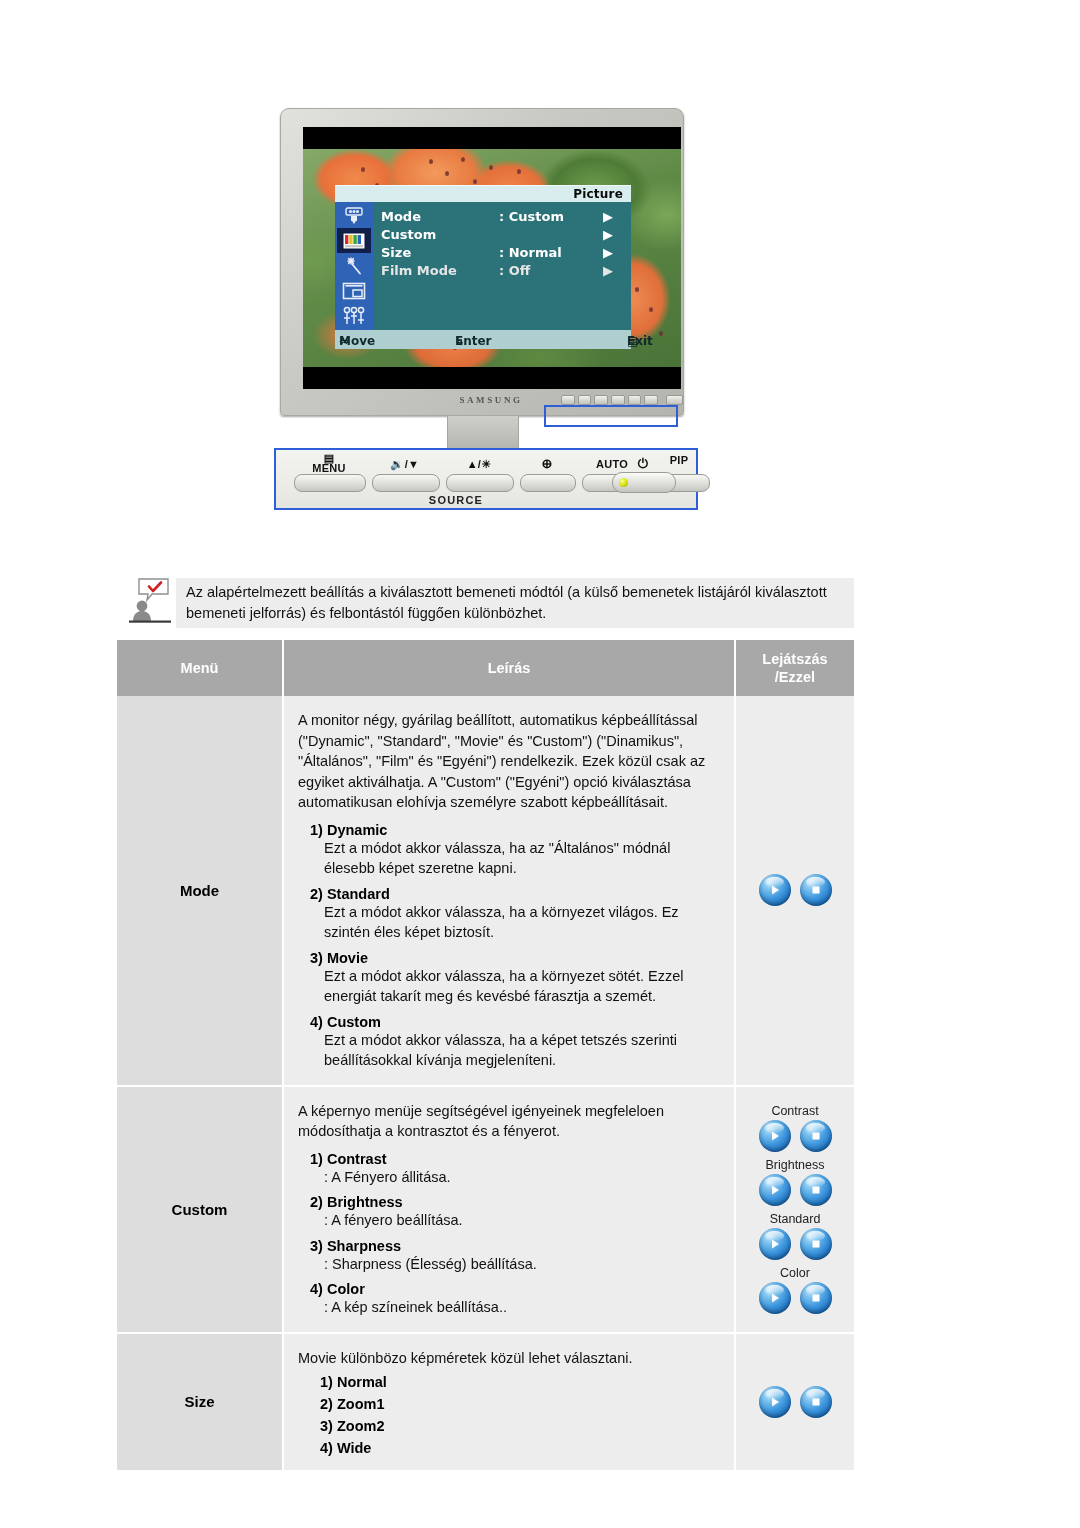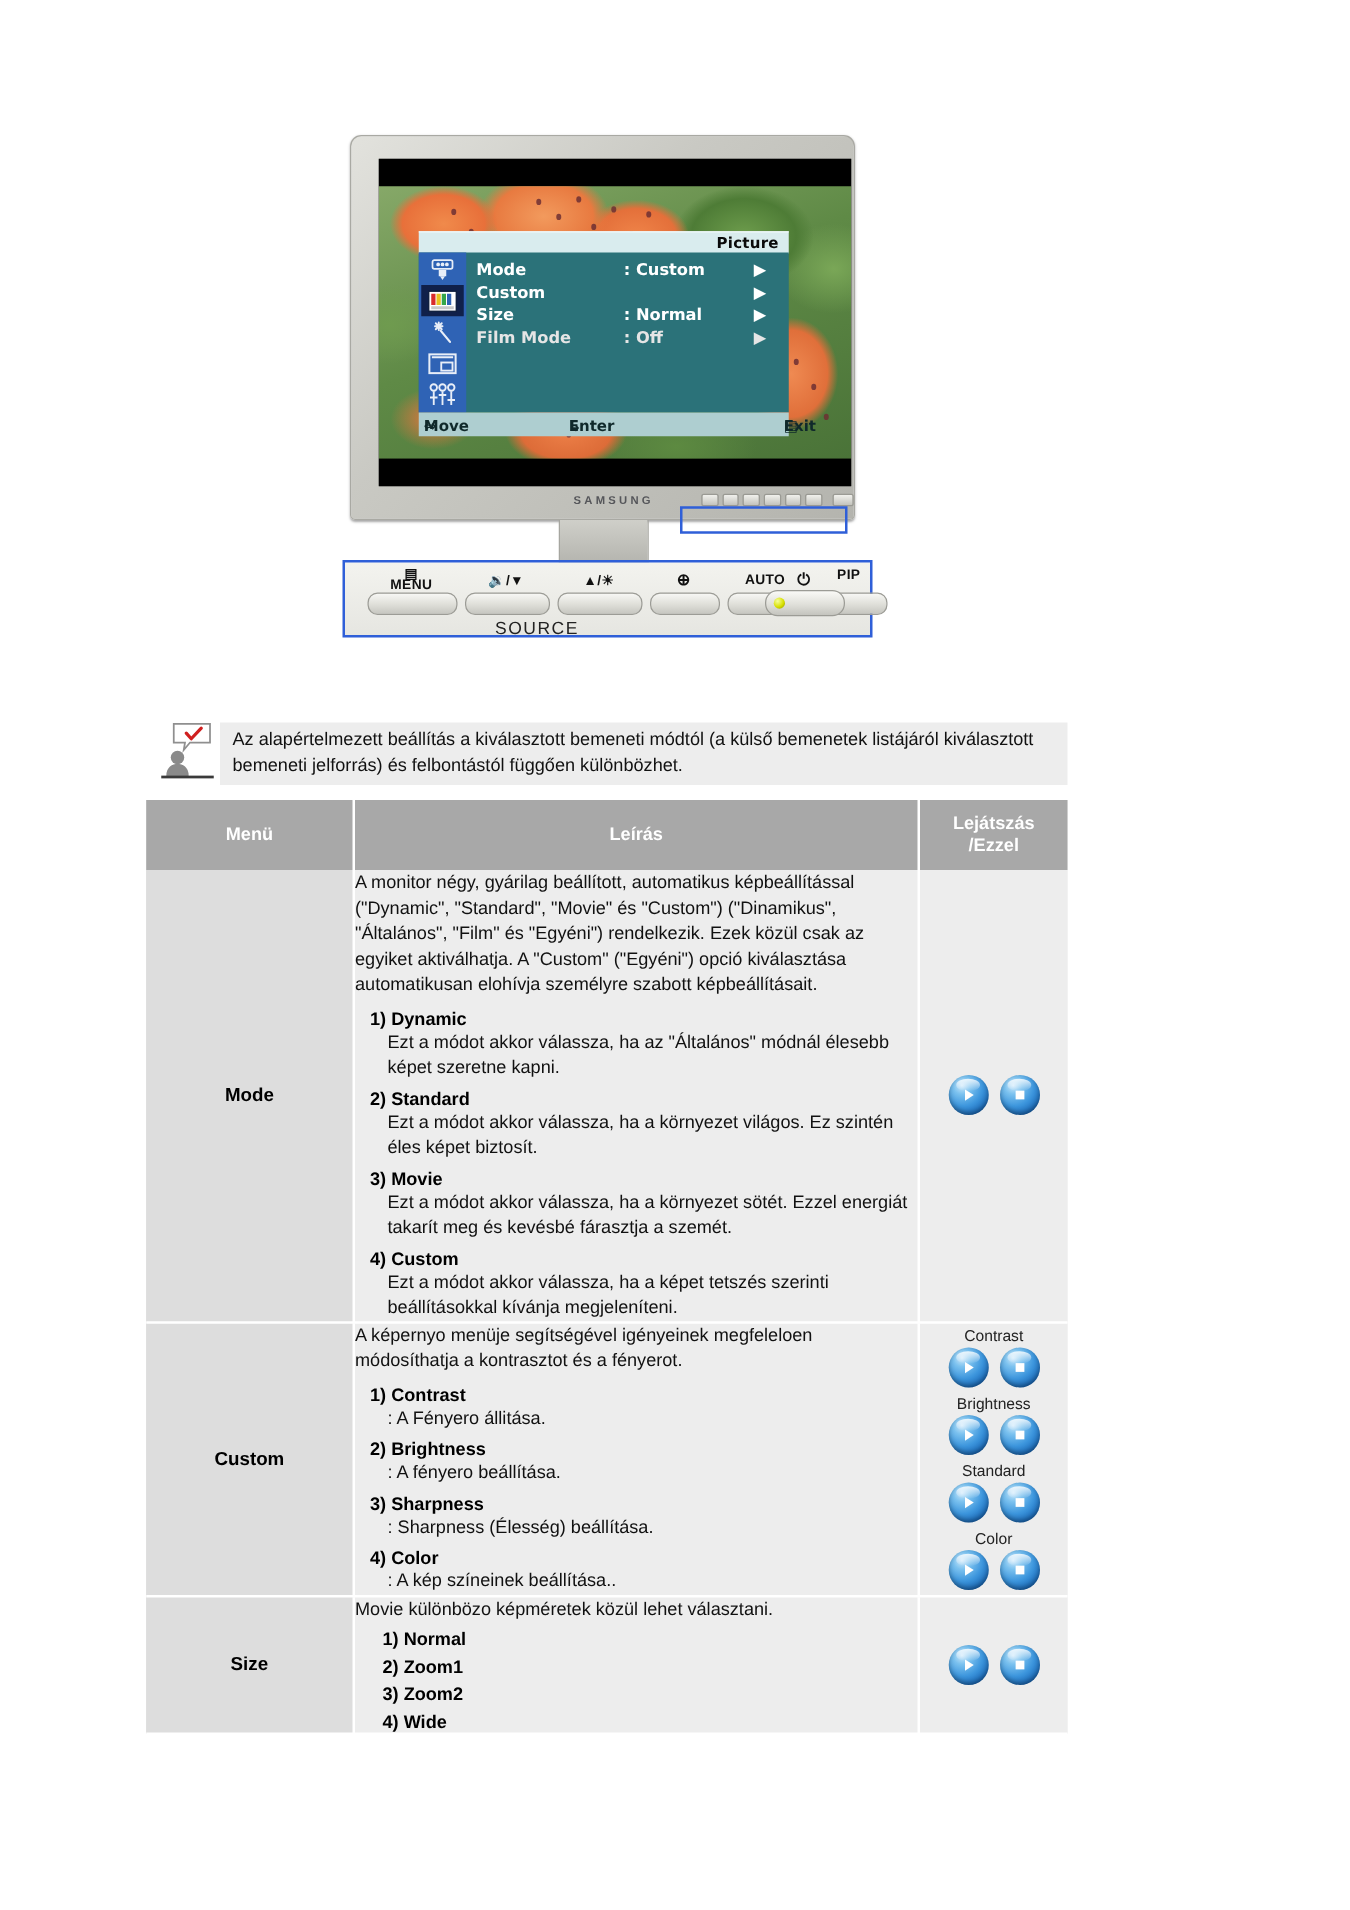--- a/index.html
+++ b/index.html
@@ -132,21 +132,21 @@
   .osd-f1 { left: 4px; }
   .osd-f2 { left: 120px; }
   .osd-f3 { right: 4px; }
 
   
   .monitor-brand {
     position: absolute; left: 8px; top: 286px; width: 404px;
     text-align: center;
     font-size: 9px; font-weight: bold; letter-spacing: 2.6px;
     color: #55565a;
-    font-family: Liberation Sans, sans-serif;
+    font-family: Liberation Serif, serif;
   }
   .front-buttons-strip {
     position: absolute; left: 276px; top: 283px; width: 126px; height: 15px;
     display: flex; align-items: center; gap: 3px; padding-left: 4px;
     box-sizing: border-box;
   }
   .fb {
     width: 14px; height: 8px;
     background: linear-gradient(180deg,#f0f0ec,#c3c3bd);
     border: 1px solid #9a9a94;
@@ -179,22 +179,22 @@
     border-radius: 8px;
   }
   .cp-lbl {
     position: absolute;
     font-family: "Liberation Sans", sans-serif;
     font-size: 11px; font-weight: bold; color: #111; letter-spacing: .3px;
     white-space: nowrap; text-align: center;
   }
   .cp-source {
     position: absolute; left: 120px; top: 44px; width: 120px;
-    text-align: left;
-    font-size: 14px; font-weight: normal; letter-spacing: 1.2px; color: #222;
+    text-align: center;
+    font-size: 11px; font-weight: bold; letter-spacing: 1.2px; color: #222;
   }
   .pwr-btn {
     position: absolute; left: 336px; top: 22px; width: 62px; height: 19px;
     background: linear-gradient(180deg,#fafaf7 0%,#e0e0da 55%,#c4c4be 100%);
     border: 1px solid #9c9c96; border-radius: 10px;
   }
   .pwr-led {
     position: absolute; left: 6px; top: 5px; width: 9px; height: 9px;
     border-radius: 50%;
     background: radial-gradient(circle at 35% 32%, #f5ff9d 0%, #d8e000 55%, #8a9000 100%);
@@ -231,21 +231,21 @@
     border-right: 2px solid #ffffff;
     line-height: 18px;
     text-align: center;
     vertical-align: middle;
   }
   #spec-table th:last-child { border-right: none; }
   #spec-table td {
     border-right: 2px solid #ffffff;
     border-bottom: 2px solid #ffffff;
     vertical-align: top;
-    padding: 0;
+    padding: 14px;
   }
   #spec-table td:last-child { border-right: none; }
   .col-menu   { width: 166px; background: #dddddd; }
   .col-desc   { width: 452px; background: #ededed; }
   .col-play   { width: 119px; background: #ededed; }
 
   .menu-cell {
     text-align: center;
     vertical-align: middle !important;
     font-size: 15px;

